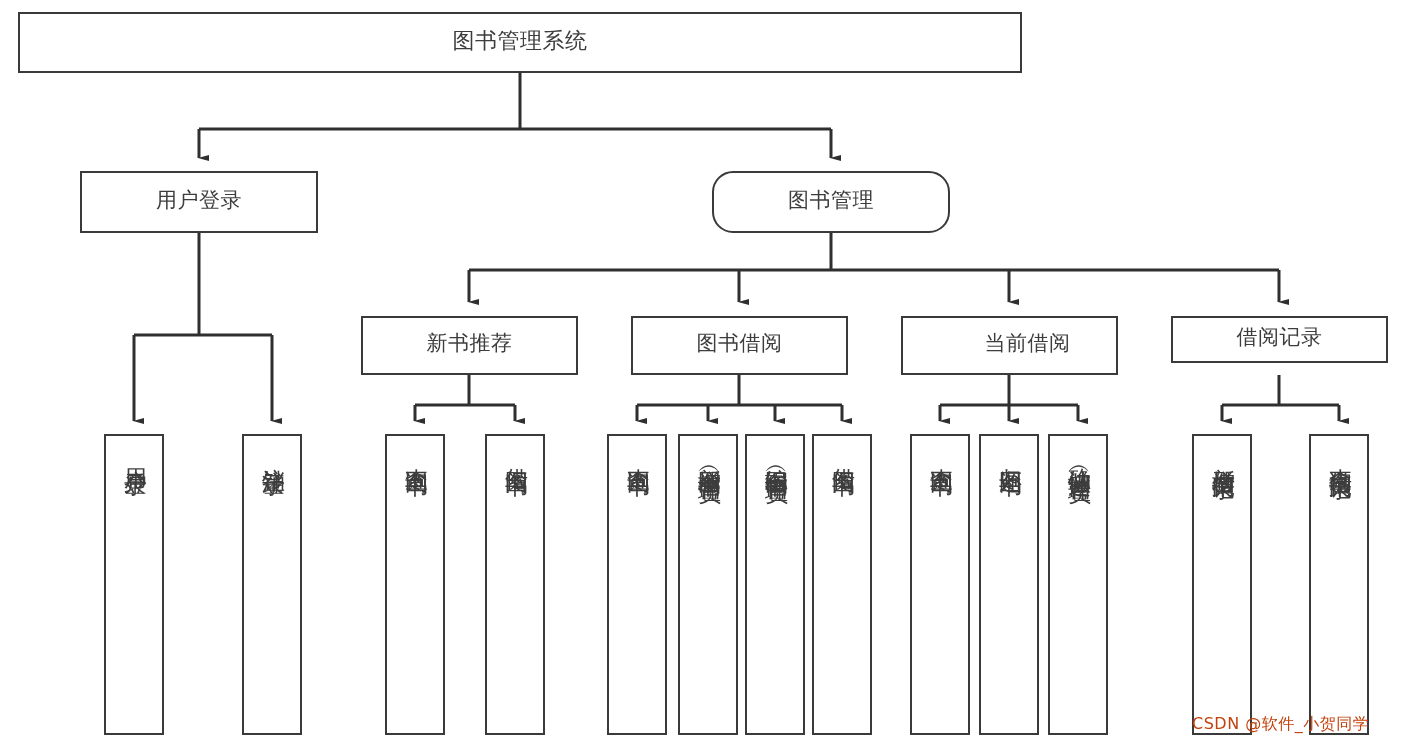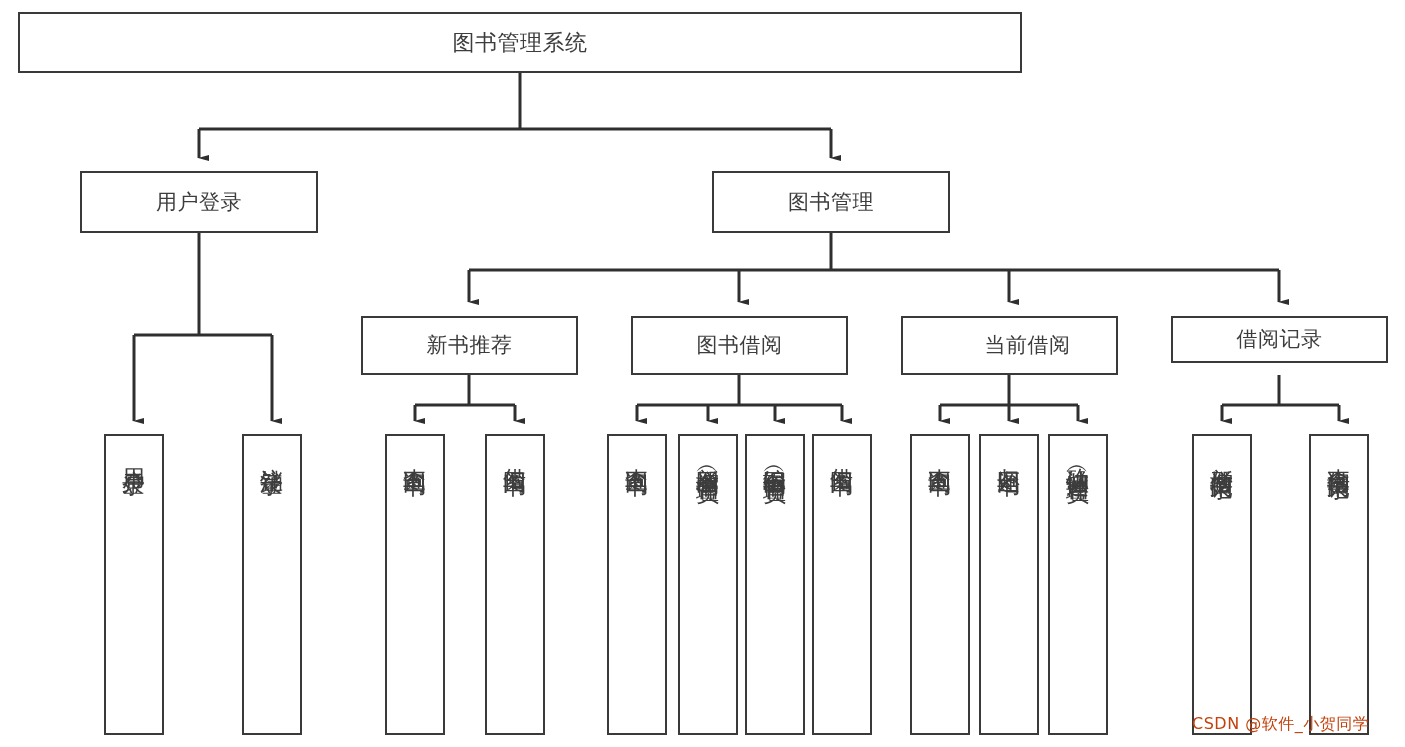--- a/index.html
+++ b/index.html
@@ -34,20 +34,21 @@
     align-items: center;
     justify-content: center;
     color: #3d3d3d;
   }
   .node .lbl {
     display: block;
     text-align: center;
     line-height: 1.18;
     letter-spacing: 0.5px;
     color: #3d3d3d;
+    font-family: Liberation Mono, monospace;
   }
   
   .node.horiz .lbl {
     font-size: 21px;
     white-space: nowrap;
   }
   .node.root .lbl { font-size: 22px; }
   
   .node.vert {
     align-items: flex-start;
@@ -125,21 +126,21 @@
     </g>
   </svg>
 
   <div class="node horiz root" style="left:18px; top:12px; width:1004px; height:61px;">
     <span class="lbl">图书管理系统</span>
   </div>
 
   <div class="node horiz" style="left:80px; top:171px; width:238px; height:62px;">
     <span class="lbl">用户登录</span>
   </div>
-  <div class="node horiz" style="left:712px; top:171px; width:238px; height:62px;">
+  <div class="node horiz" style="left:712px; top:171px; width:238px; height:62px;border-radius:21px;">
     <span class="lbl">图书管理</span>
   </div>
 
   <div class="node horiz" style="left:631px; top:316px; width:217px; height:59px;">
     <span class="lbl">图书借阅</span>
   </div>
   <div class="node horiz" style="left:361px; top:316px; width:217px; height:59px;">
     <span class="lbl">新书推荐</span>
   </div>
   <div class="node horiz" style="left:901px; top:316px; width:217px; height:59px;padding-left:36px;">

